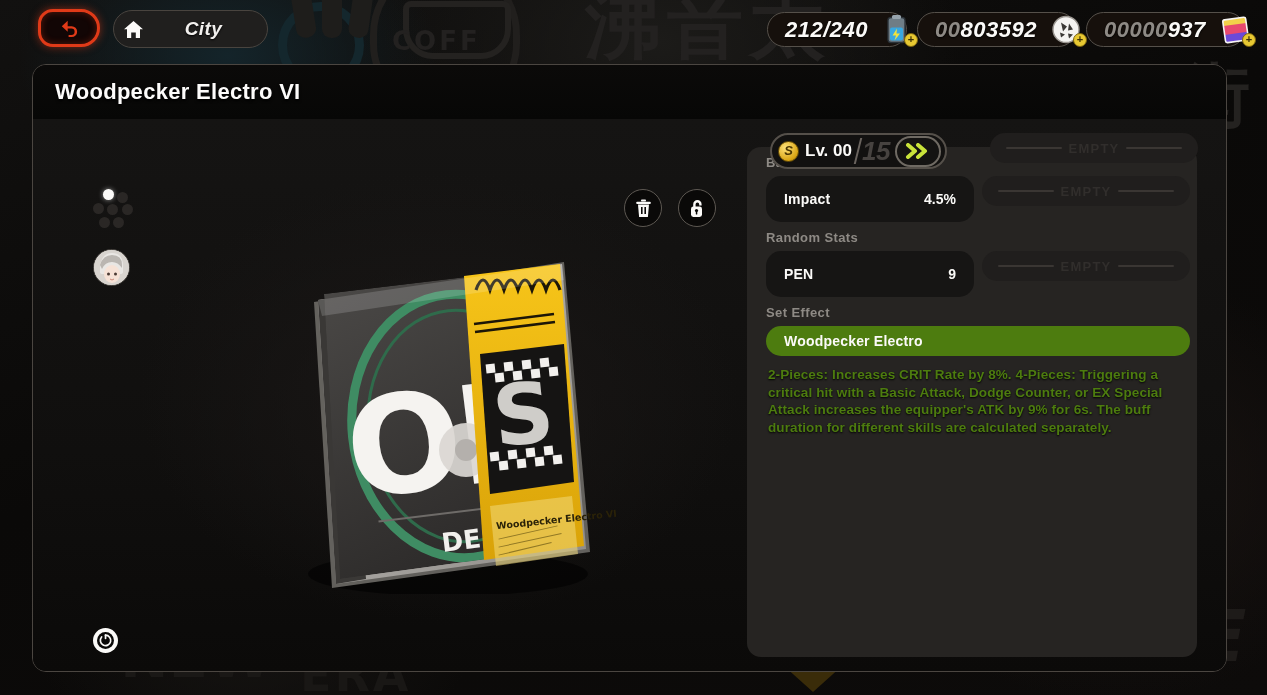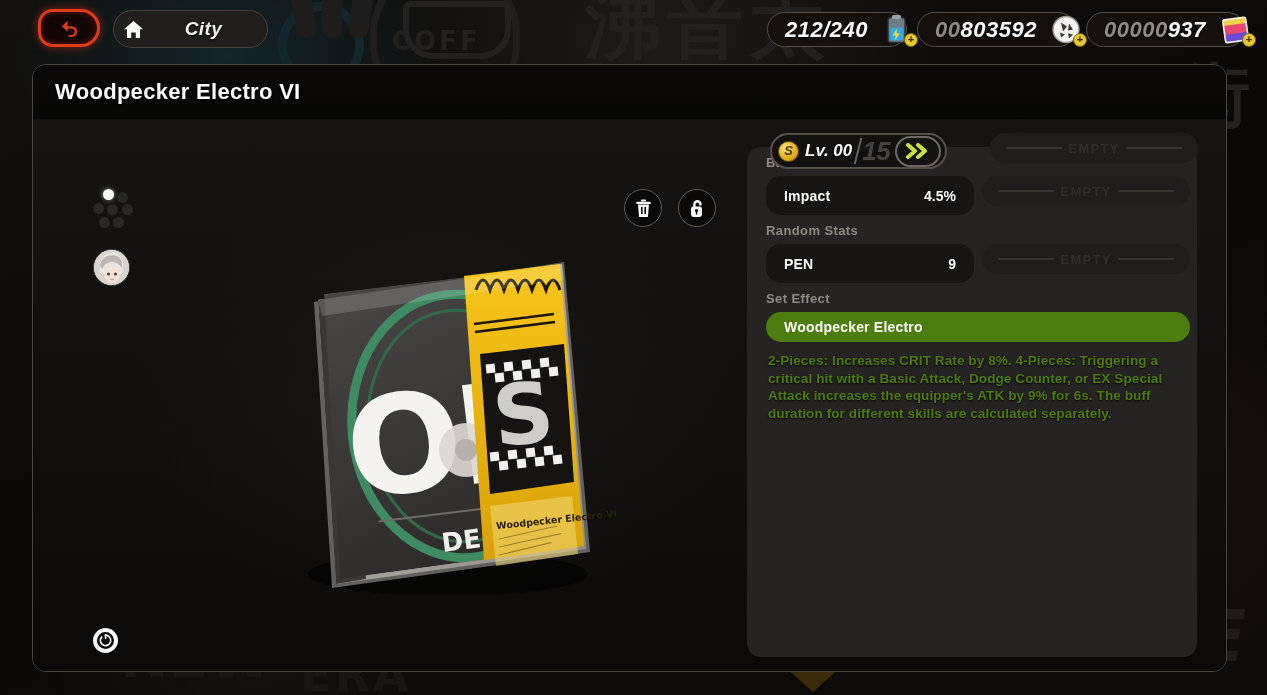--- a/index.html
+++ b/index.html
@@ -358,21 +358,20 @@
     font-weight: 900;
     font-style: italic;
     line-height: 18px;
     text-align: center;
     flex: none;
   }
   .lv-txt {
     margin-left: 6px;
     font-size: 17px;
     font-weight: 800;
-    font-style: italic;
     color: #fbfaf8;
     white-space: nowrap;
   }
   .lv-sep {
     margin: 0 3px 0 5px;
     width: 2px; height: 26px;
     background: #6a645e;
     transform: skewX(-14deg);
   }
   .lv-max {
@@ -407,21 +406,21 @@
     letter-spacing: 0.4px;
     margin: 0 0 6px 16px;
   }
   .row2 {
     display: flex;
     gap: 8px;
     margin-bottom: 8px;
   }
   .stat-pill {
     width: 208px;
-    height: 39px;
+    height: 46px;
     background: #161514;
     border-radius: 15px;
     display: flex;
     align-items: center;
     justify-content: space-between;
     padding: 0 18px;
     cursor: pointer;
   }
   .stat-name {
     font-size: 14px;

